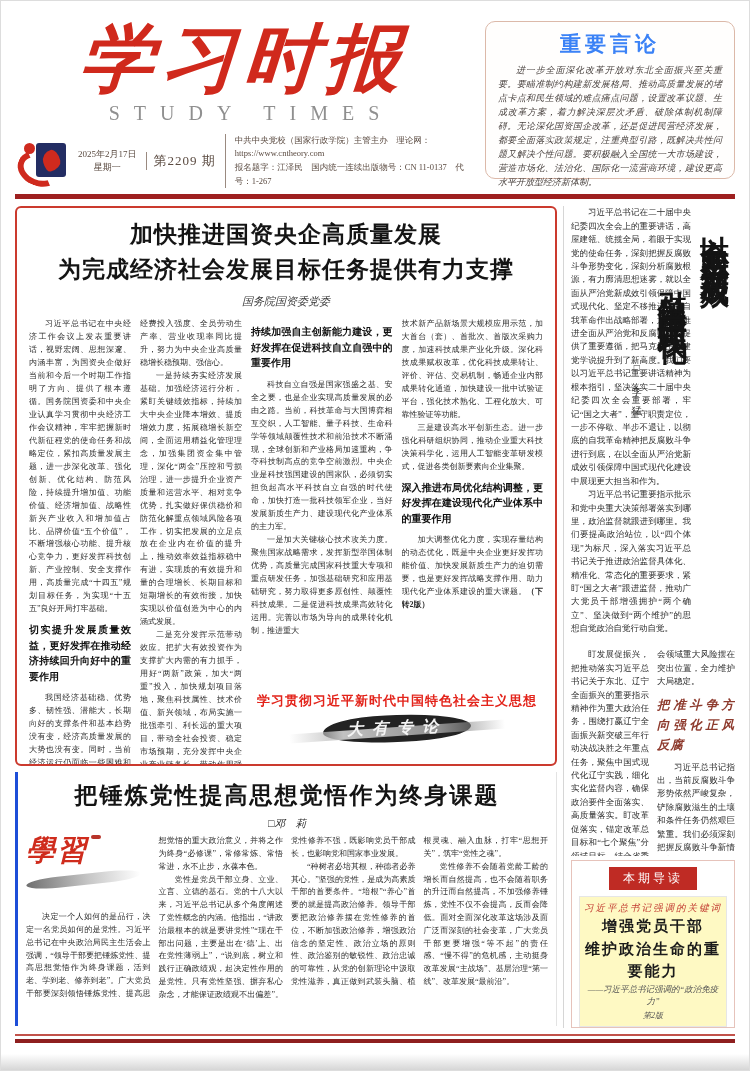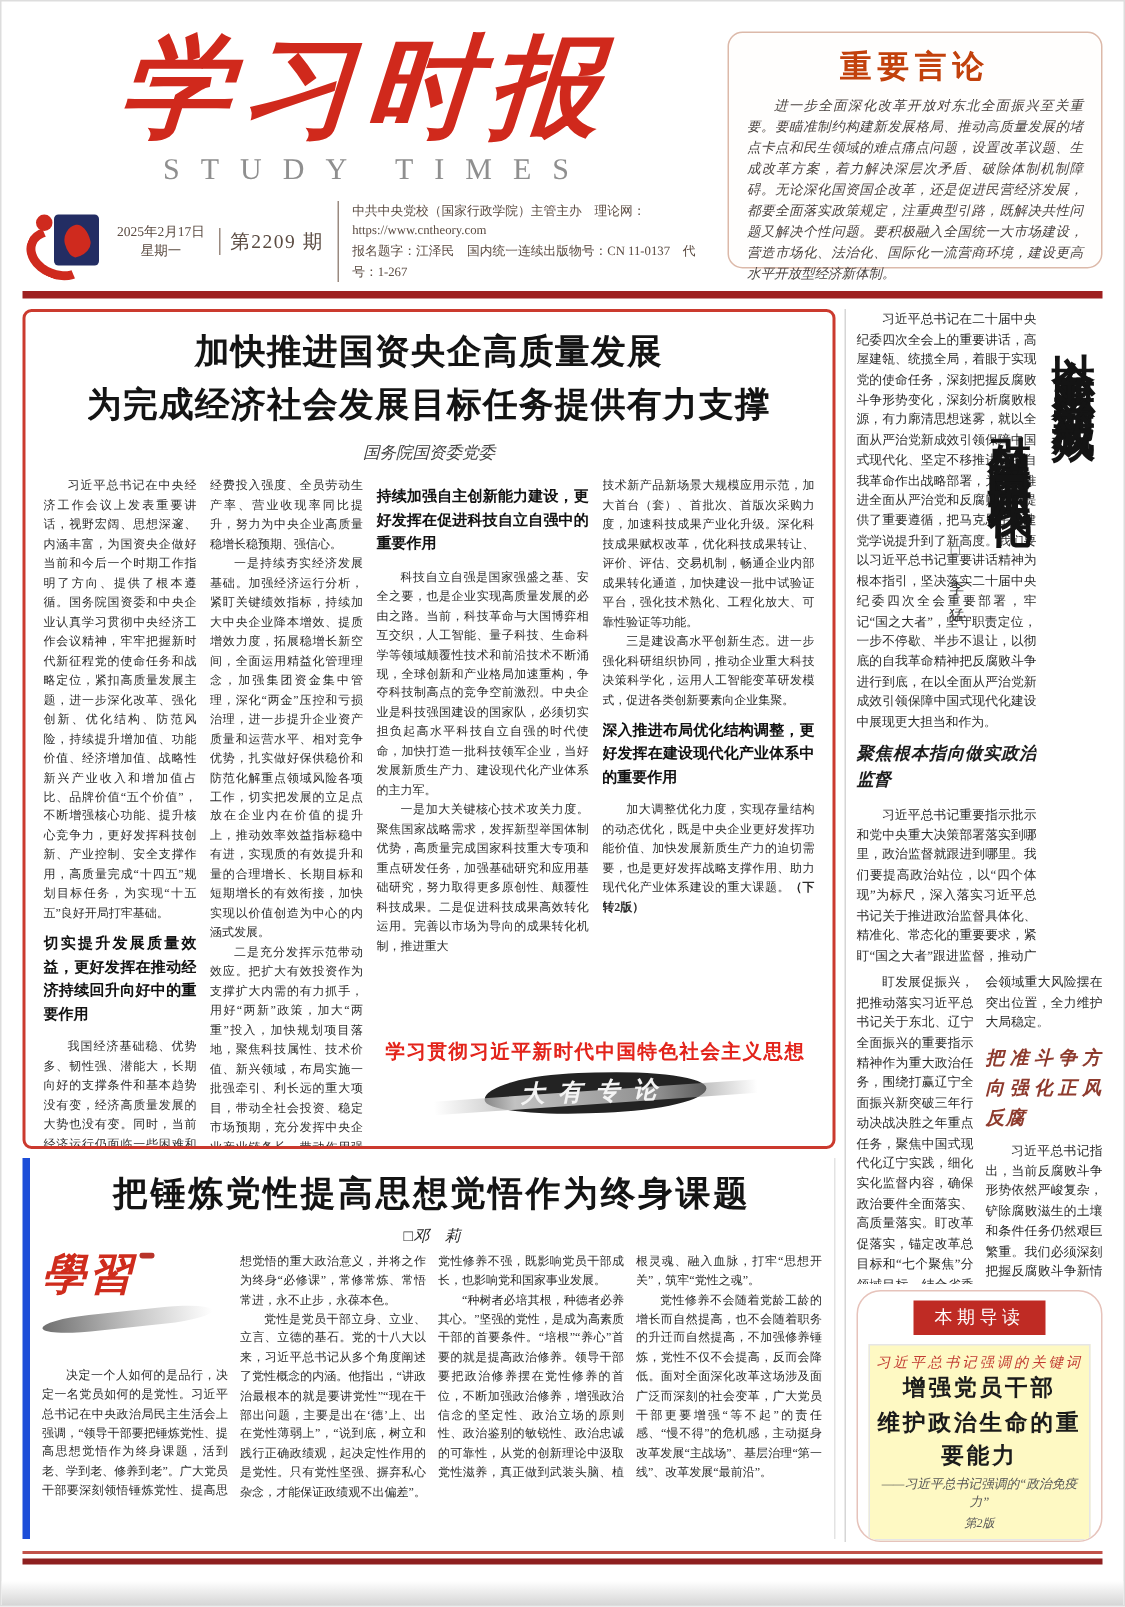--- a/index.html
+++ b/index.html
@@ -29,21 +29,21 @@
   .logo-red-arm{position:absolute;right:9px;top:9px;width:17px;height:21px;background:#cf2a1e;
     border-radius:60% 40% 70% 30%/50% 60% 40% 50%;transform:rotate(-14deg);}
   .dl-date{font-size:9px;text-align:center;line-height:1.5;flex:none;}
   .dl-issue{font-size:13px;letter-spacing:1px;border-left:1px solid #9a8a80;padding-left:7px;flex:none;}
   .dl-info{font-size:8.5px;line-height:1.6;border-left:1px solid #9a8a80;padding-left:9px;}
   
   .remarks{
     flex:1;margin:12px 0 0 12px;height:158px;box-sizing:border-box;
     border:1px solid #dcb9a9;border-radius:10px;padding:8px 12px 6px;background:#fffefd;
   }
-  .remarks-title{color:#c2410c;font-size:21px;font-weight:bold;letter-spacing:4px;text-align:center;
+  .remarks-title{color:#3b82f6;font-size:21px;font-weight:bold;letter-spacing:4px;text-align:center;
     font-family:"Liberation Sans","DejaVu Sans",sans-serif;}
   .remarks-body{margin:6px 0 0;font-size:9px;line-height:1.55;color:#4a4340;text-align:justify;text-indent:2em;font-style:italic;}
   .rule-top{height:5px;background:#9e2020;margin-top:6px;}
   
   .content{display:flex;margin-top:7px;align-items:stretch;}
   .left-zone{width:542px;flex:none;}
   .right-zone{flex:1;border-left:1px solid #d6d6d6;margin-left:6px;padding-left:7px;min-width:0;}
   
   .main-box{border:2px solid #cb3a2e;border-radius:6px;box-sizing:border-box;height:560px;padding:10px 12px 6px;overflow:hidden;}
   .m-hl{text-align:center;font-weight:bold;font-size:23px;line-height:1.5;letter-spacing:1px;color:#141414;}
@@ -59,21 +59,21 @@
   .m-c34 p{margin:0;text-indent:2em;}
   .turn-note{font-weight:bold;}
   .strip{height:70px;display:flex;flex-direction:column;align-items:center;justify-content:flex-start;}
   .slogan{color:#e3241b;font-weight:bold;font-size:13px;letter-spacing:1px;
     font-family:"Liberation Sans","DejaVu Sans",sans-serif;}
   .ink{position:relative;margin-top:5px;background:#232323;color:#f4f4f4;border-radius:46% 54% 50% 50%/62% 52% 56% 44%;
     padding:3px 24px;font-size:16px;font-weight:bold;font-style:italic;letter-spacing:9px;transform:rotate(-2deg);}
   .ink::before{content:"";position:absolute;left:-34px;right:-34px;top:45%;height:9px;z-index:-1;
     background:linear-gradient(90deg,transparent,#c2c2c2 25%,#8d8d8d 70%,transparent);transform:rotate(-2deg);}
   
-  .article2{margin-top:6px;border-left:5px solid #1d4ed8;border-right:1px solid #e3e3e3;
+  .article2{margin-top:6px;border-left:3px solid #1d4ed8;border-right:1px solid #e3e3e3;
     box-sizing:border-box;height:254px;padding:8px 8px 4px;overflow:hidden;}
   .a2-hl{text-align:center;font-size:23px;font-weight:bold;letter-spacing:2px;color:#141414;}
   .a2-by{text-align:center;font-size:10.5px;font-style:italic;margin:6px 0 4px;}
   .a2-body{column-count:4;column-gap:8px;font-size:8px;line-height:1.6;text-align:justify;height:178px;overflow:hidden;}
   .a2-body p{margin:0;text-indent:2em;}
   .stamp{height:72px;position:relative;margin-bottom:4px;}
   .stamp-big{color:#cf2c1d;font-size:29px;font-weight:900;font-style:italic;letter-spacing:2px;line-height:1.1;display:inline-block;}
   .stamp-seal{display:inline-block;vertical-align:top;margin-left:3px;background:#b8342a;color:#fff;
     font-size:7px;line-height:1.15;padding:2px 1px;border-radius:2px;writing-mode:vertical-rl;}
   .stamp-swoosh{width:92%;height:11px;margin-top:7px;border-radius:50%/90%;transform:rotate(-6deg);
@@ -85,21 +85,21 @@
   .r-sub{font-weight:bold;font-style:italic;font-size:11.5px;line-height:1.5;margin:7px 0;color:#1d1d1d;text-indent:0;}
   .r-vh{flex:1;writing-mode:vertical-rl;padding:6px 4px 0 0;min-width:0;}
   .vh-line{font-size:29px;font-weight:bold;letter-spacing:5px;line-height:1.15;color:#141414;}
   .vh-line2{margin-top:56px;margin-right:9px;}
   .vh-by{font-size:10px;letter-spacing:5px;margin-top:150px;margin-right:12px;color:#333;}
   .r-mid{display:flex;gap:8px;height:208px;overflow:hidden;margin-top:4px;font-size:8.5px;line-height:1.58;text-align:justify;}
   .r-mid-col{flex:1;overflow:hidden;min-width:0;}
   .r-subB{color:#8e3b2e;font-weight:bold;font-style:italic;font-size:12.5px;line-height:1.6;margin:6px 0;text-indent:0;letter-spacing:1px;}
   .turn-right{display:block;text-align:right;font-weight:bold;margin-top:2px;}
   
-  .highlights{margin-top:4px;border:1px solid #e6c3bb;border-radius:16px;padding:6px 7px;box-sizing:border-box;height:168px;overflow:hidden;}
+  .highlights{margin-top:4px;border:1px solid #e6c3bb;border-radius:0;padding:6px 7px;box-sizing:border-box;height:168px;overflow:hidden;}
   .hl-badge{width:88px;margin:0 auto 6px;background:#bf2b24;color:#fff;text-align:center;font-size:12px;
     letter-spacing:3px;padding:3px 0;font-family:"Liberation Sans","DejaVu Sans",sans-serif;}
   .hl-item{border:1px solid #e6e6e6;background:#fef9c3;text-align:center;padding:5px 3px;margin-bottom:6px;}
   .hl-kicker{color:#c23b32;font-size:9.5px;letter-spacing:2px;font-style:italic;}
   .hl-title{font-size:15px;font-weight:bold;letter-spacing:2px;line-height:1.5;color:#1b1b1b;}
   .hl-note{font-size:8.5px;color:#555;font-style:italic;margin-top:1px;}
   .hl-page{font-size:8px;color:#555;font-style:italic;margin-top:2px;}
   
   .rule-bottom{margin-top:6px;}
   .rb-thin{height:2px;background:#c2524a;}
@@ -196,21 +196,20 @@
           <p>党性修养不会随着党龄工龄的增长而自然提高，也不会随着职务的升迁而自然提高，不加强修养锤炼，党性不仅不会提高，反而会降低。面对全面深化改革这场涉及面广泛而深刻的社会变革，广大党员干部更要增强“等不起”的责任感、“慢不得”的危机感，主动挺身改革发展“主战场”、基层治理“第一线”、改革发展“最前沿”。</p>
 
         </div>
       </section>
     </div>
 
     <aside class="right-zone">
       <div class="r-top">
         <div class="r-colA">
           <p>习近平总书记在二十届中央纪委四次全会上的重要讲话，高屋建瓴、统揽全局，着眼于实现党的使命任务，深刻把握反腐败斗争形势变化，深刻分析腐败根源，有力廓清思想迷雾，就以全面从严治党新成效引领保障中国式现代化、坚定不移推进党的自我革命作出战略部署，为深入推进全面从严治党和反腐败斗争提供了重要遵循，把马克思主义建党学说提升到了新高度。我们要以习近平总书记重要讲话精神为根本指引，坚决落实二十届中央纪委四次全会重要部署，牢记“国之大者”，坚守职责定位，一步不停歇、半步不退让，以彻底的自我革命精神把反腐败斗争进行到底，在以全面从严治党新成效引领保障中国式现代化建设中展现更大担当和作为。</p>
-          <div class="r-sub">聚焦根本指向做实政治监督</div>
           <p>习近平总书记重要指示批示和党中央重大决策部署落实到哪里，政治监督就跟进到哪里。我们要提高政治站位，以“四个体现”为标尺，深入落实习近平总书记关于推进政治监督具体化、精准化、常态化的重要要求，紧盯“国之大者”跟进监督，推动广大党员干部增强拥护“两个确立”、坚决做到“两个维护”的思想自觉政治自觉行动自觉。</p>
         </div>
         <div class="r-vh">
           <div class="vh-line">以全面从严治党新成效</div>
           <div class="vh-line vh-line2">引领保障中国式现代化</div>
           <div class="vh-by">□李　猛</div>
         </div>
       </div>
       <div class="r-mid">
         <div class="r-mid-col">

